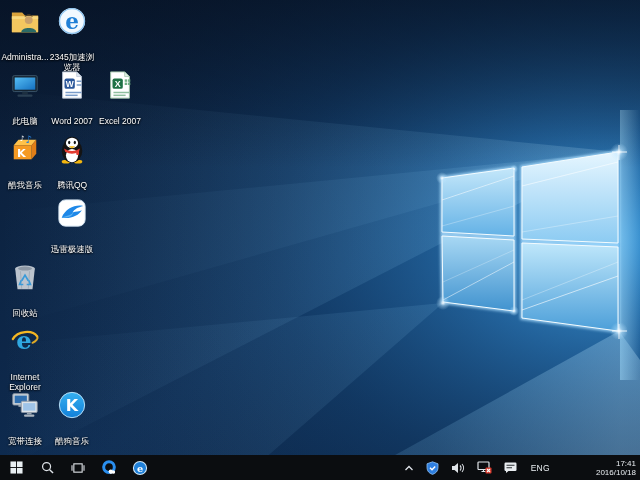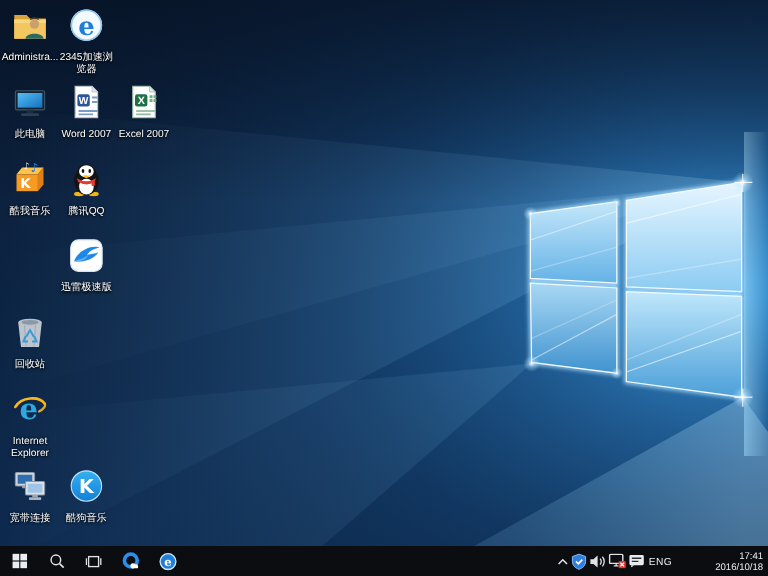--- a/index.html
+++ b/index.html
@@ -3,30 +3,30 @@
 <meta charset="utf-8">
 <style>
   html,body{margin:0;padding:0;background:#000;}
   .screen{position:relative;width:640px;height:480px;overflow:hidden;
     font-family:"Liberation Sans","DejaVu Sans",sans-serif;}
   .wallpaper{position:absolute;inset:0;display:block;}
 
   
   .dicon{position:absolute;width:48px;text-align:center;cursor:default;}
   .dicon .glyph{height:30px;display:flex;align-items:center;justify-content:center;}
-  .dicon .label{margin-top:6px;font-size:8.5px;line-height:10px;color:#fff;
+  .dicon .label{margin-top:16px;font-size:8.5px;line-height:10px;color:#fff;
     text-shadow:0 1px 2px rgba(0,0,0,.95),0 0 2px rgba(0,0,0,.8);
     word-break:break-word;}
 
   
   .taskbar{position:absolute;left:0;bottom:0;width:640px;height:25px;
     background:#0b0d10;display:flex;align-items:center;z-index:5;}
   .tb-left{display:flex;align-items:center;height:100%;padding-left:2px;}
   .tb-btn{width:28px;height:25px;display:flex;align-items:center;justify-content:center;margin-right:3px;}
-  .tray{position:absolute;right:0;top:0;height:25px;display:flex;align-items:center;gap:2px;padding-right:4px;}
+  .tray{position:absolute;right:0;top:0;height:25px;display:flex;align-items:center;gap:12px;padding-right:4px;}
   .tray-item{display:flex;align-items:center;justify-content:center;height:25px;}
   .tray-lang{color:#e9edf1;font-size:8.5px;letter-spacing:.3px;padding:0 2px;}
   .tray-clock{color:#e9edf1;font-size:8px;line-height:9px;text-align:right;padding-left:2px;margin-left:30px;}
 </style>
 </head>
 <body>
 
 <div class="screen">
 
   <svg class="wallpaper" width="640" height="480" viewBox="0 0 640 480">

